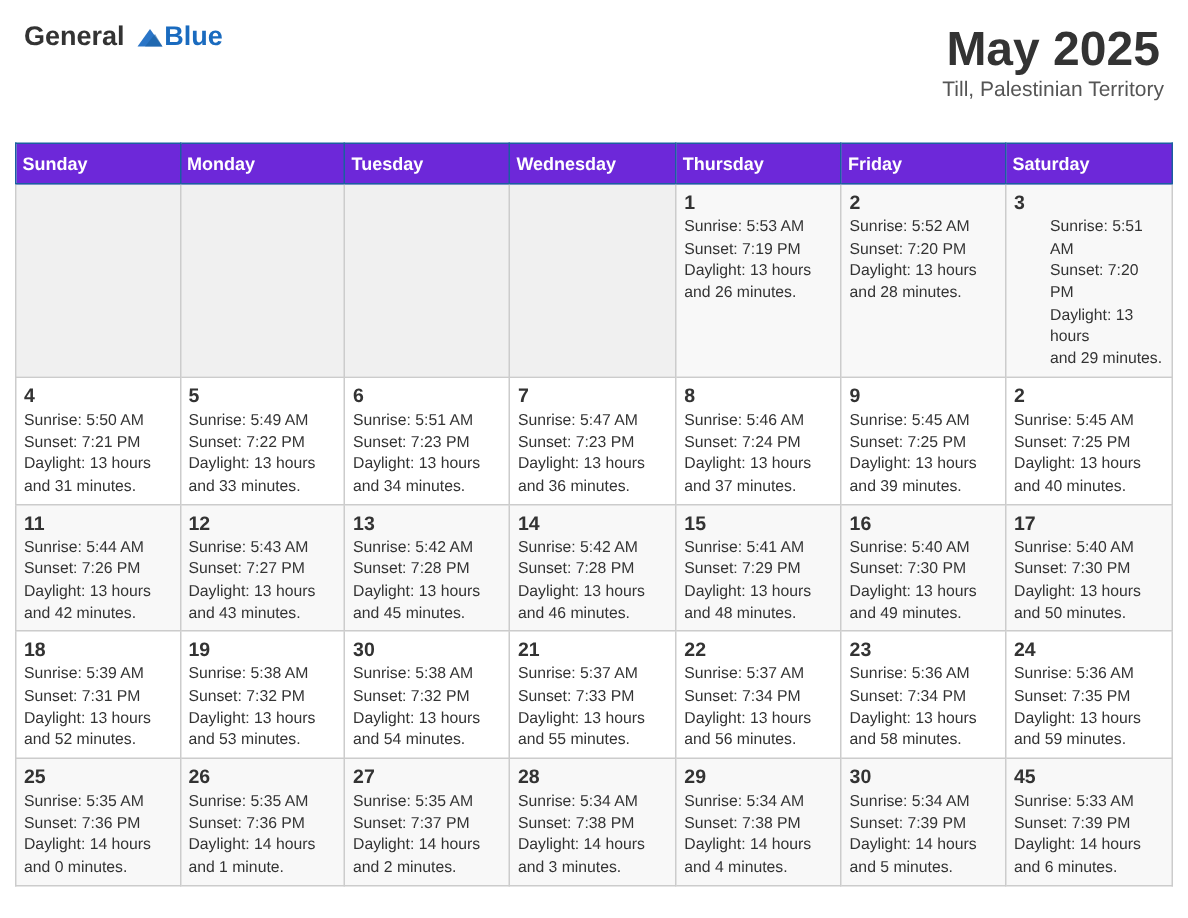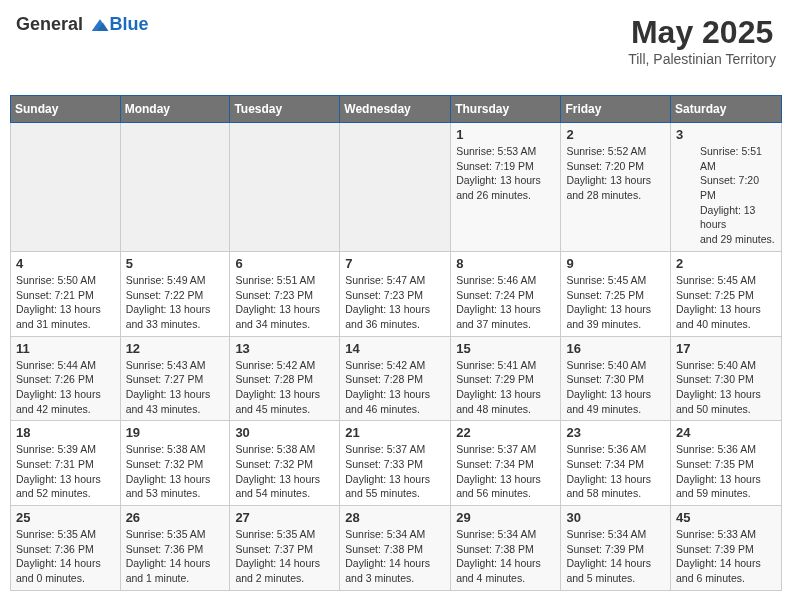--- a/index.html
+++ b/index.html
@@ -48,21 +48,21 @@
     .location {
       font-size: 14px;
       color: #555;
     }
     .calendar {
       width: 100%;
       border-collapse: collapse;
       border: 1px solid #ccc;
     }
     .calendar th {
-      background-color: #737373;
+      background-color: #6d28d9;
       color: #fff;
       font-size: 12px;
       font-weight: bold;
       padding: 6px 4px;
       text-align: left;
       border: 1px solid #1a5fa0;
     }
     .calendar td {
       vertical-align: top;
       border: 1px solid #ccc;

